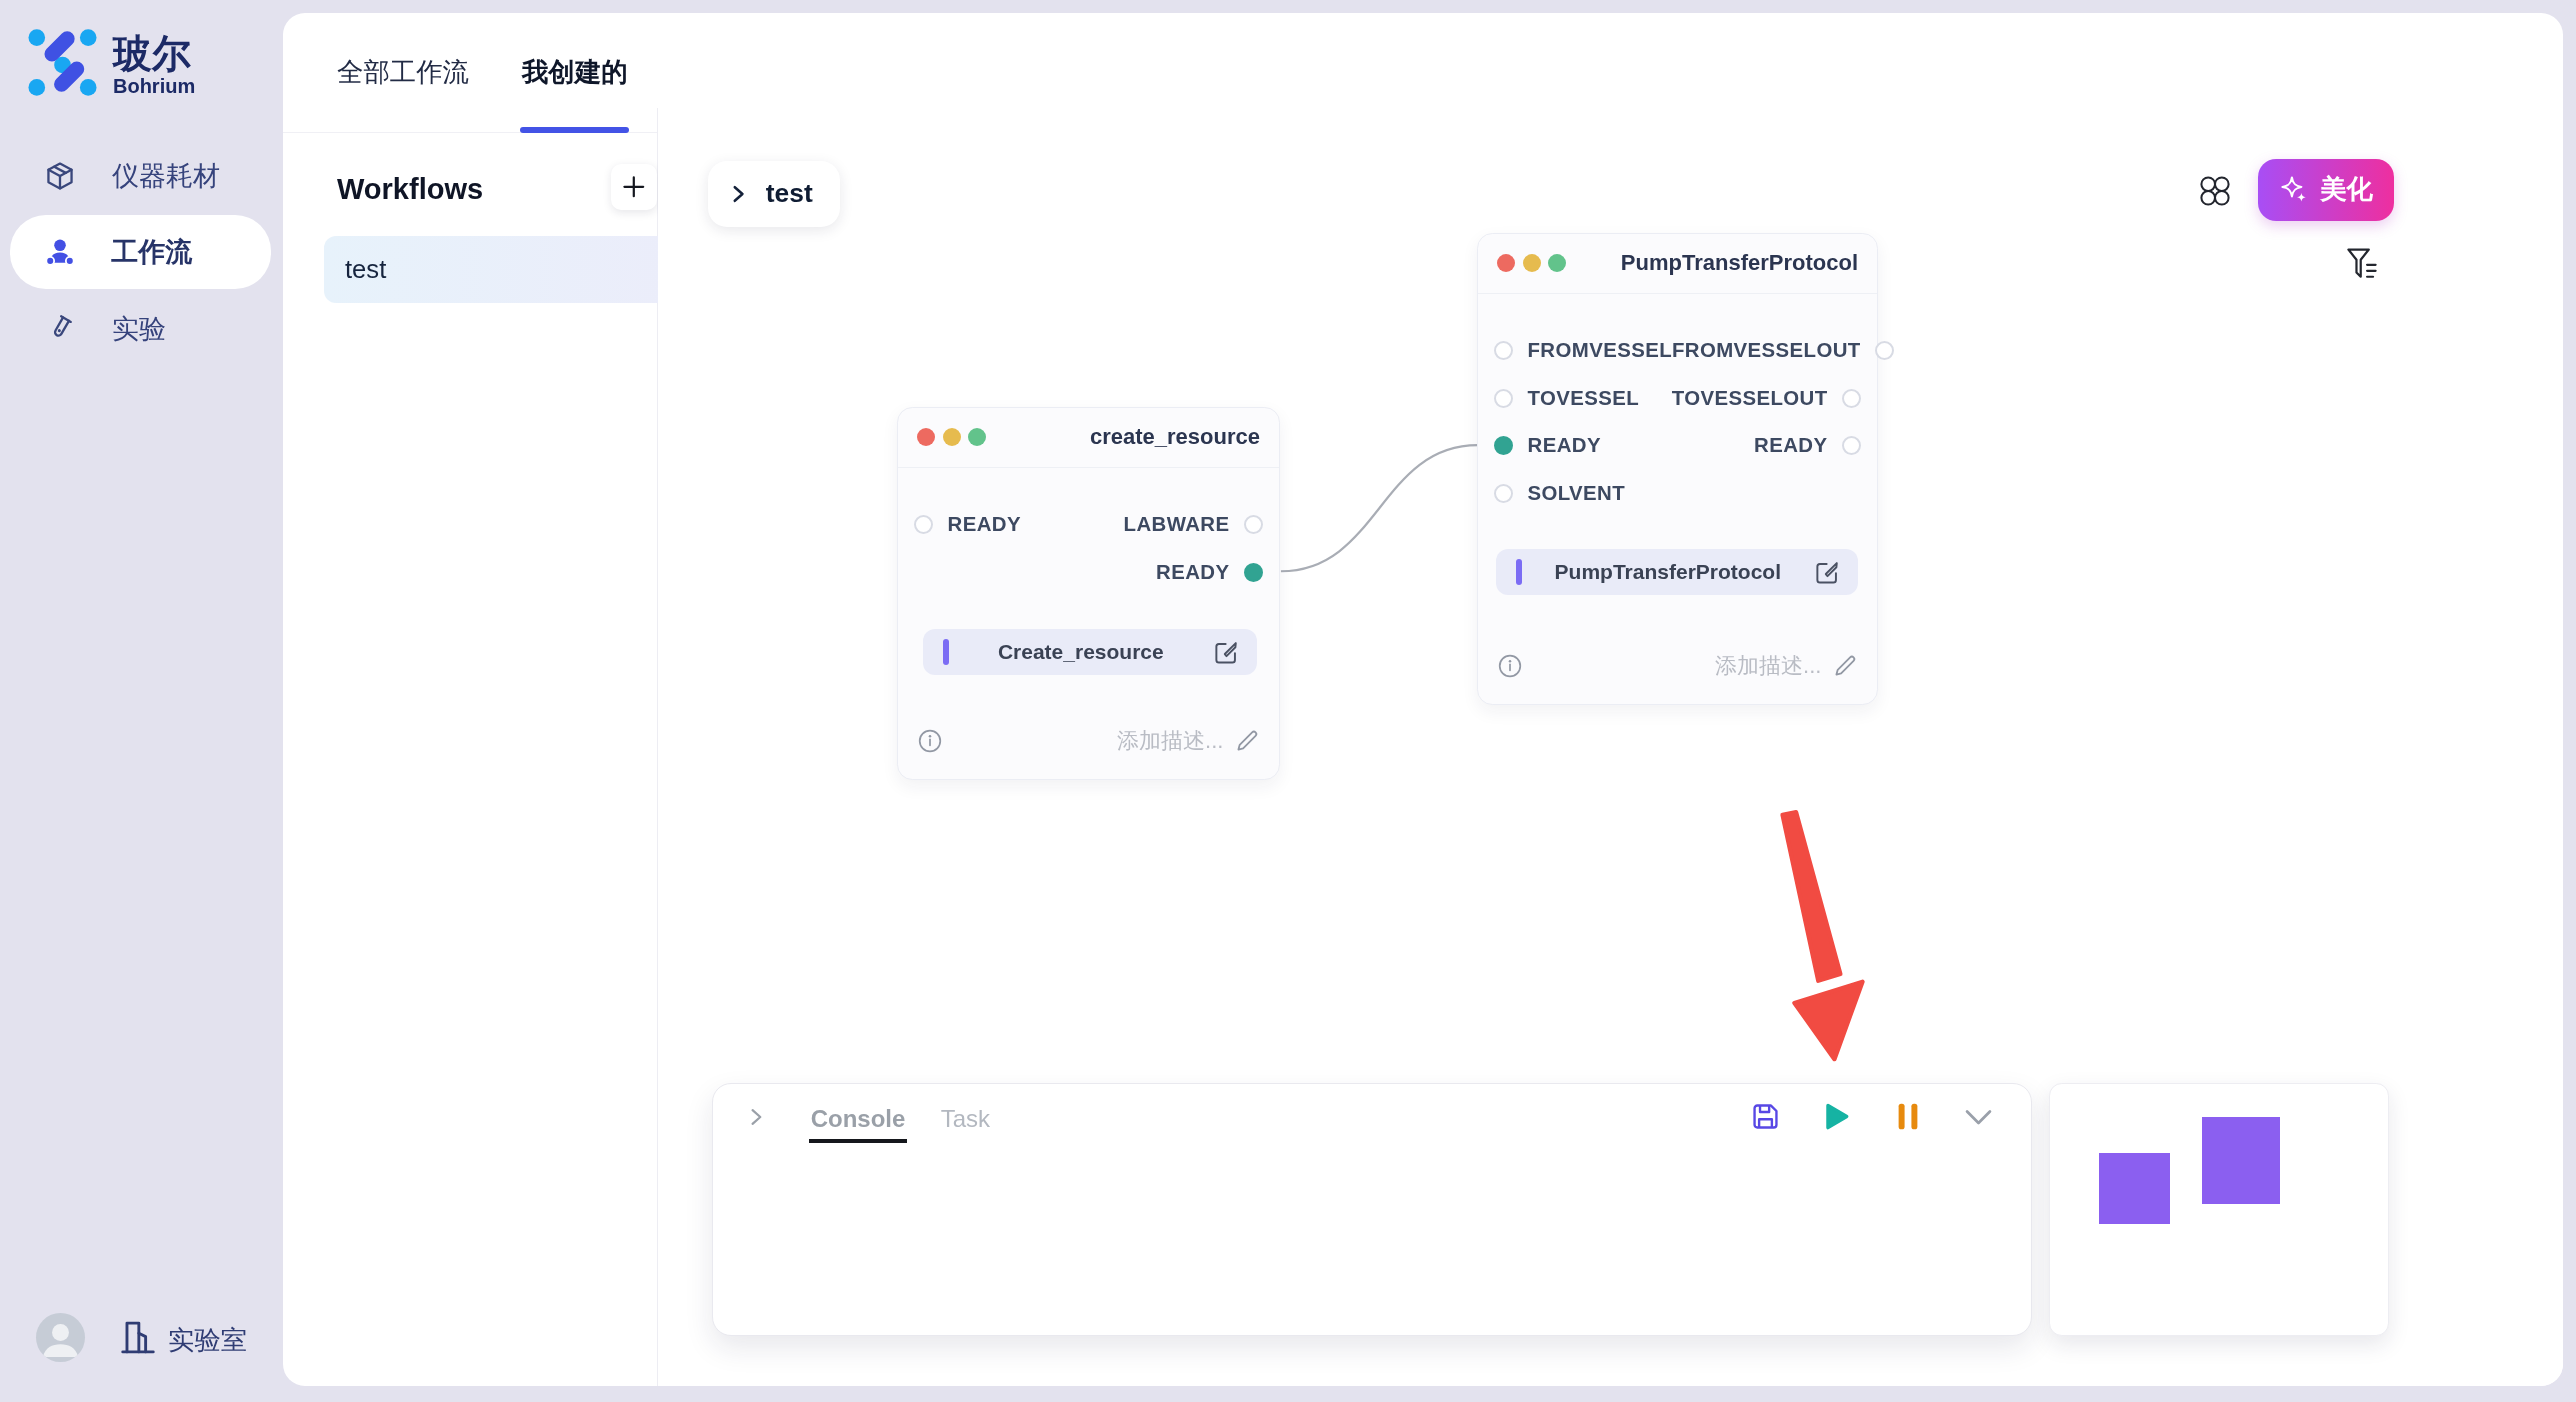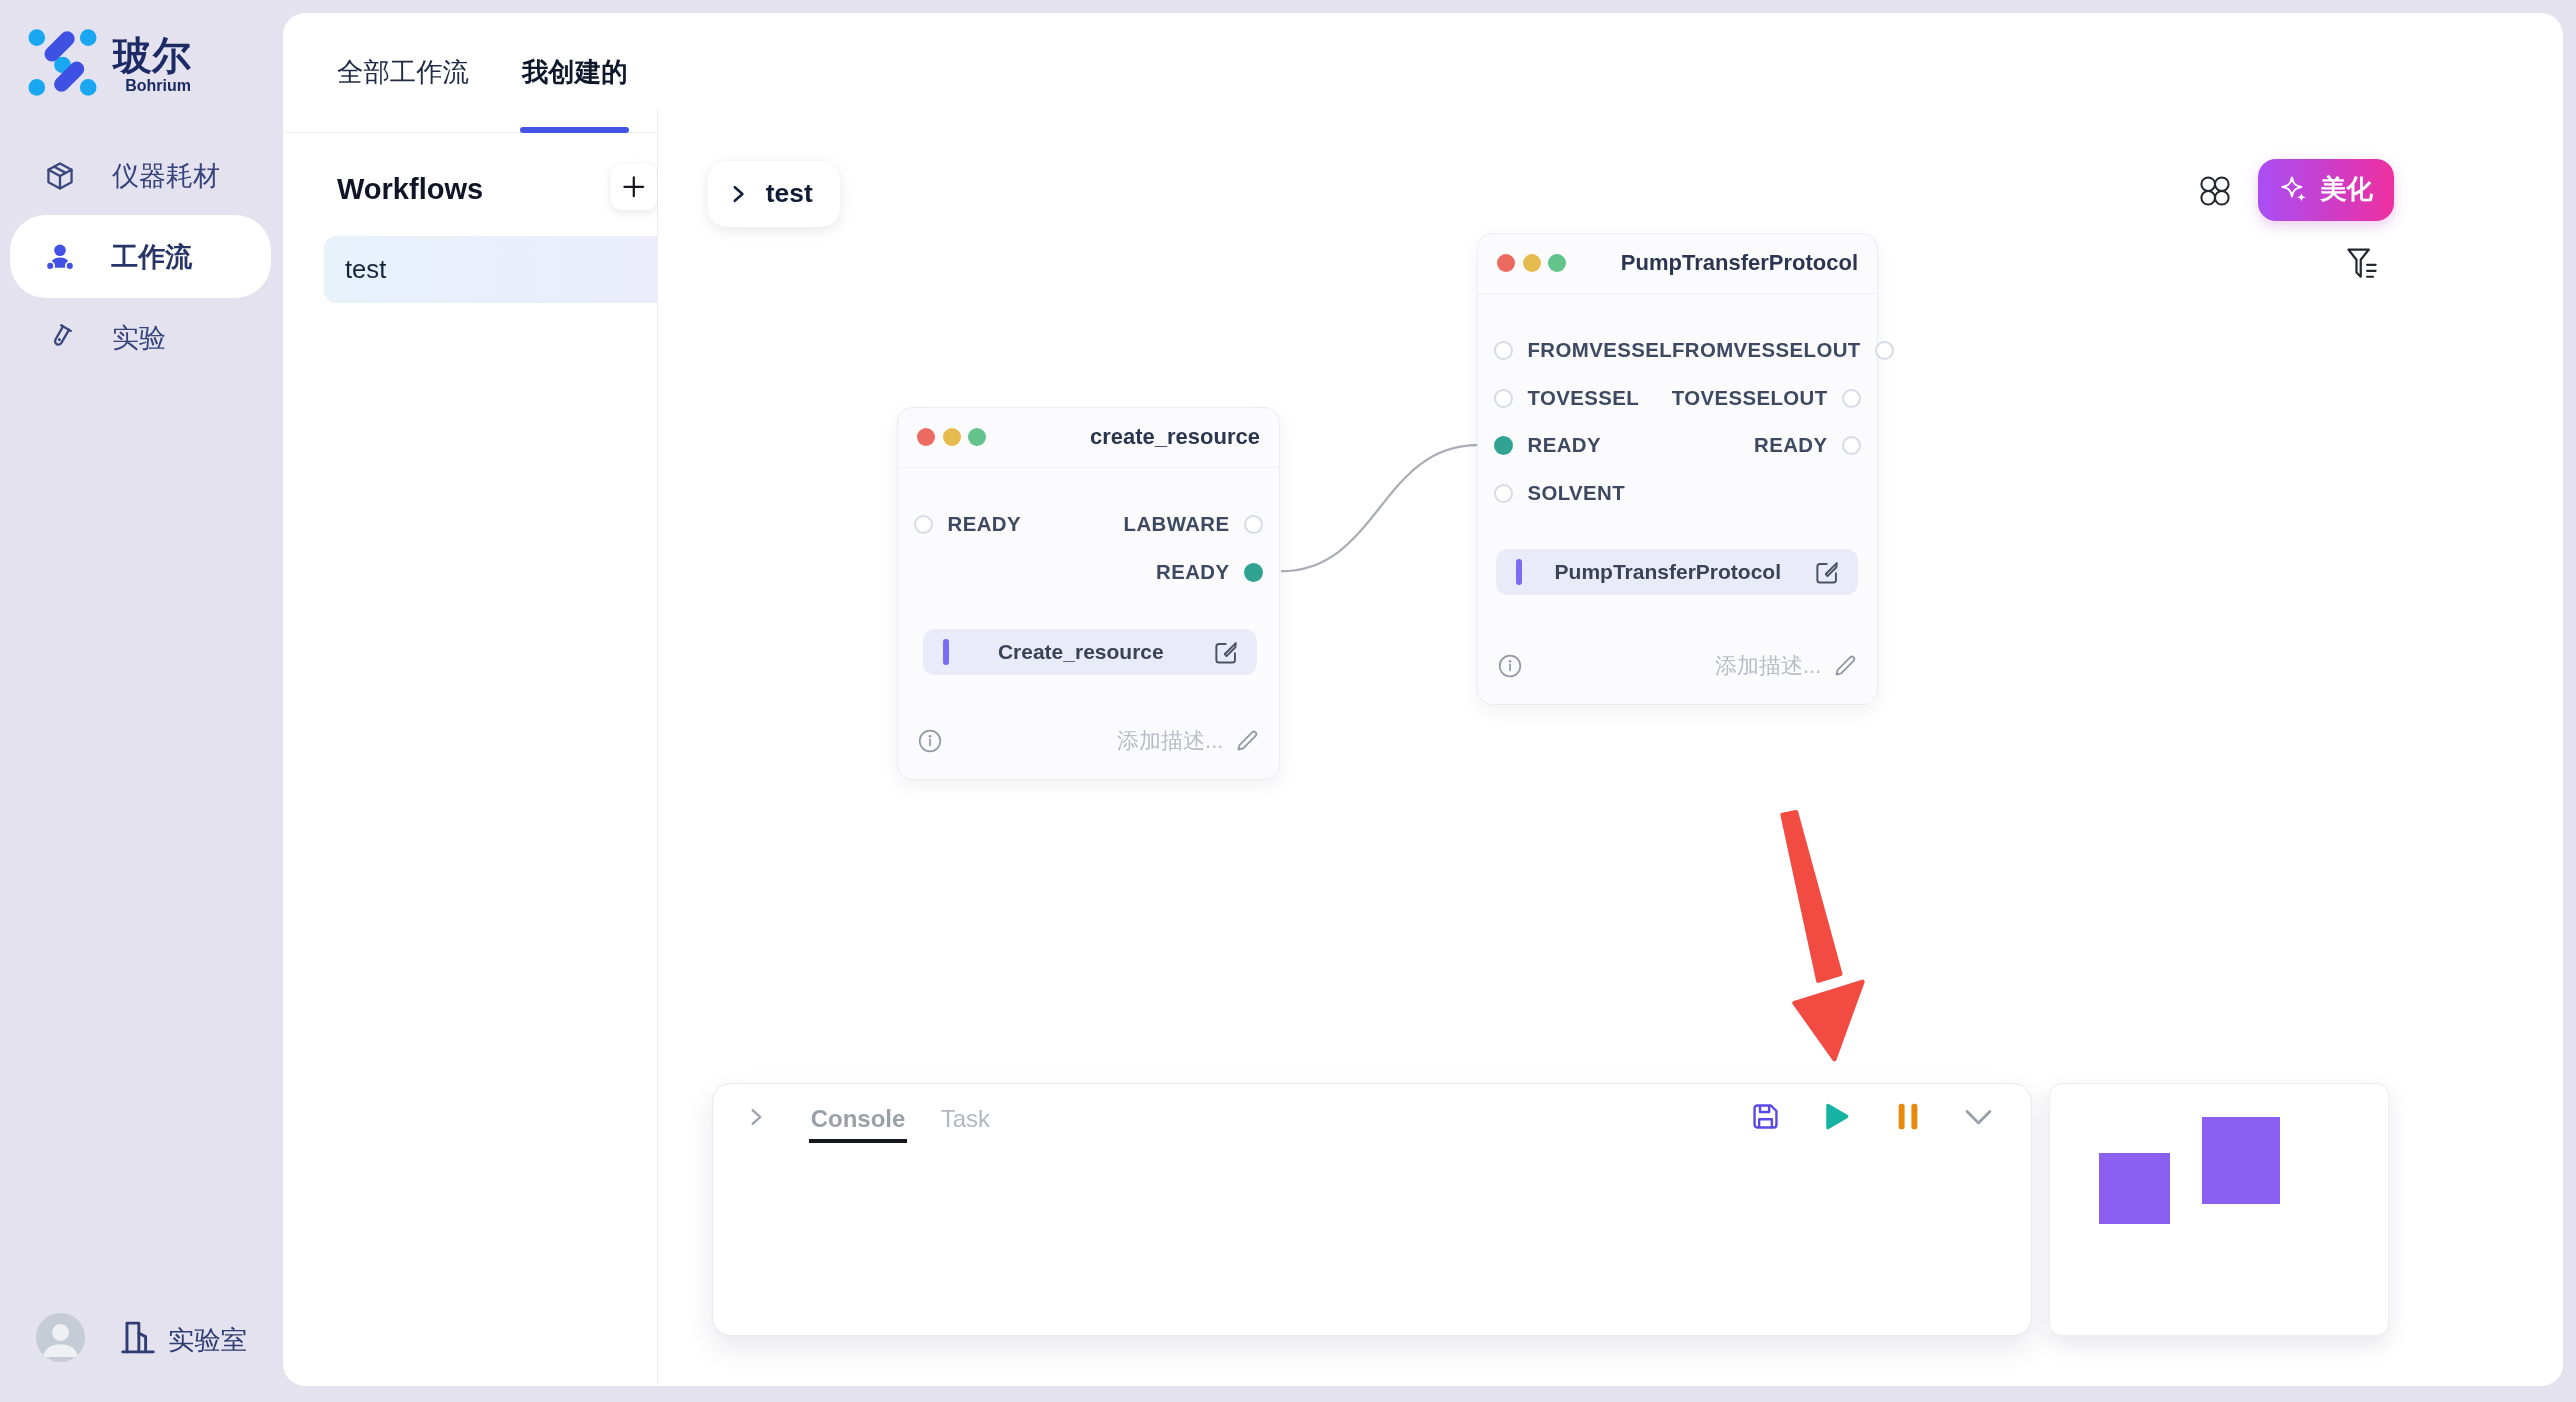--- a/index.html
+++ b/index.html
@@ -9,26 +9,26 @@
     background:#e3e2ee;
     position:relative;
     overflow:hidden;
     color:#16243e;
   }
   
   .sidebar { position:absolute; left:0; top:0; width:283px; height:1402px; background:#e3e2ee; }
   .logo-row { position:absolute; left:26.4px; top:26.4px; display:flex; align-items:center; gap:13.6px; }
   .logo-mark { width:73px; height:73px; }
   .logo-text-title { font-size:39px; font-weight:bold; color:#1c2a66; line-height:1.05;margin-top:6px; }
-  .logo-text-sub { font-size:16px; font-weight:bold; color:#1c2a66;text-align:right; }
+  .logo-text-sub { font-size:20px; font-weight:bold; color:#1c2a66; }
   .nav { position:absolute; left:0; top:140px; width:283px; }
   .nav-item { position:relative; height:72px; margin-bottom:3.4px; display:flex; align-items:center; cursor:pointer; }
   .nav-item .nav-icon { position:absolute; left:44px; width:32px; height:32px; }
   .nav-item .nav-label { position:absolute; left:112px; font-size:27px; color:#36437c; }
-  .nav-item.active { background:#ffffff; border-radius:36px; margin-left:10.2px; margin-right:12px; height:83px; }
+  .nav-item.active { background:#ffffff; border-radius:36px; margin-left:10.2px; margin-right:12px; height:74px; }
   .nav-item.active .nav-icon { left:34px; }
   .nav-item.active .nav-label { left:101px; font-weight:bold; color:#273468; }
   .side-footer { position:absolute; left:0; bottom:19px; width:283px; height:77px; }
   .avatar { position:absolute; left:36px; top:6.8px; width:49px; height:49px; border-radius:50%; background:#c6ccd6; overflow:hidden; }
   .lab-icon { position:absolute; left:120px; top:12px; width:36px; height:39px; }
   .lab-label { position:absolute; left:168px; top:17px; font-size:26.4px; color:#2f3c73; }
   
   .main { position:absolute; left:283px; top:12.8px; width:2280px; height:1373px; background:#ffffff; border-radius:22px; overflow:hidden; }
   .tabbar { position:relative; height:120px; border-bottom:1.7px solid #f0f0f5; display:flex; align-items:center; }
   .tab { position:relative; height:100%; display:flex; align-items:center; font-size:26.4px; color:#222b45; cursor:pointer; }

